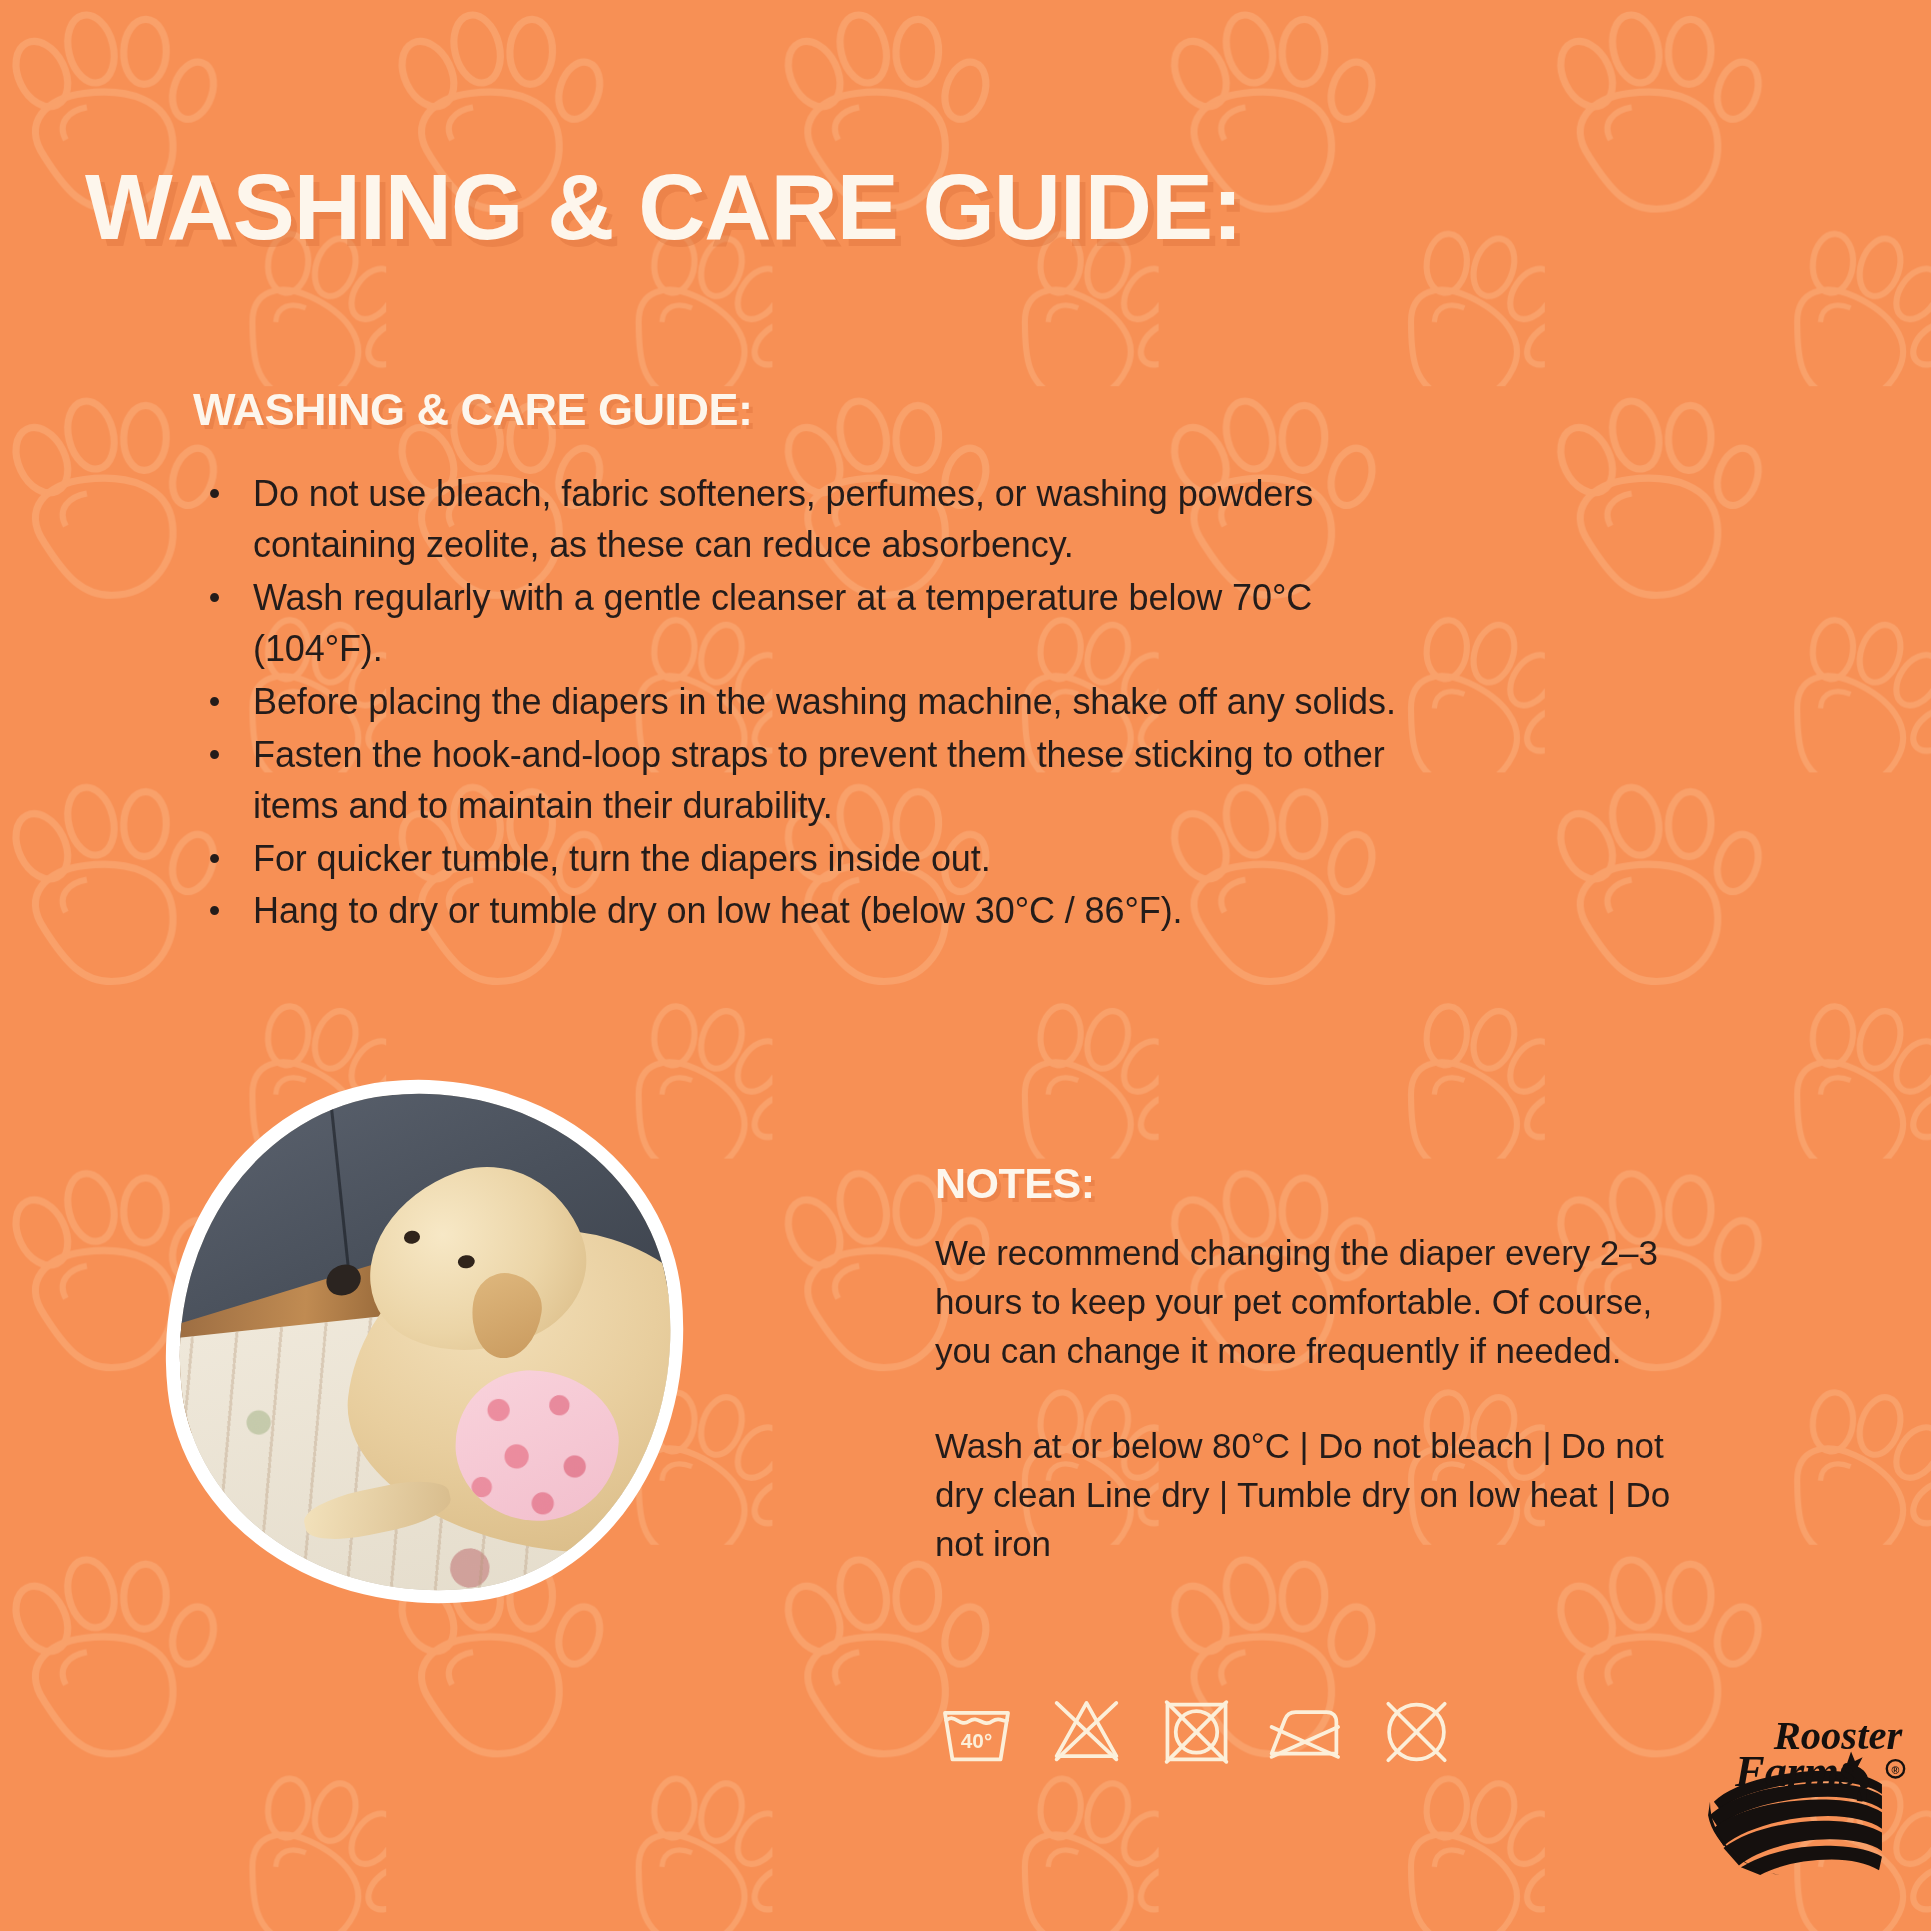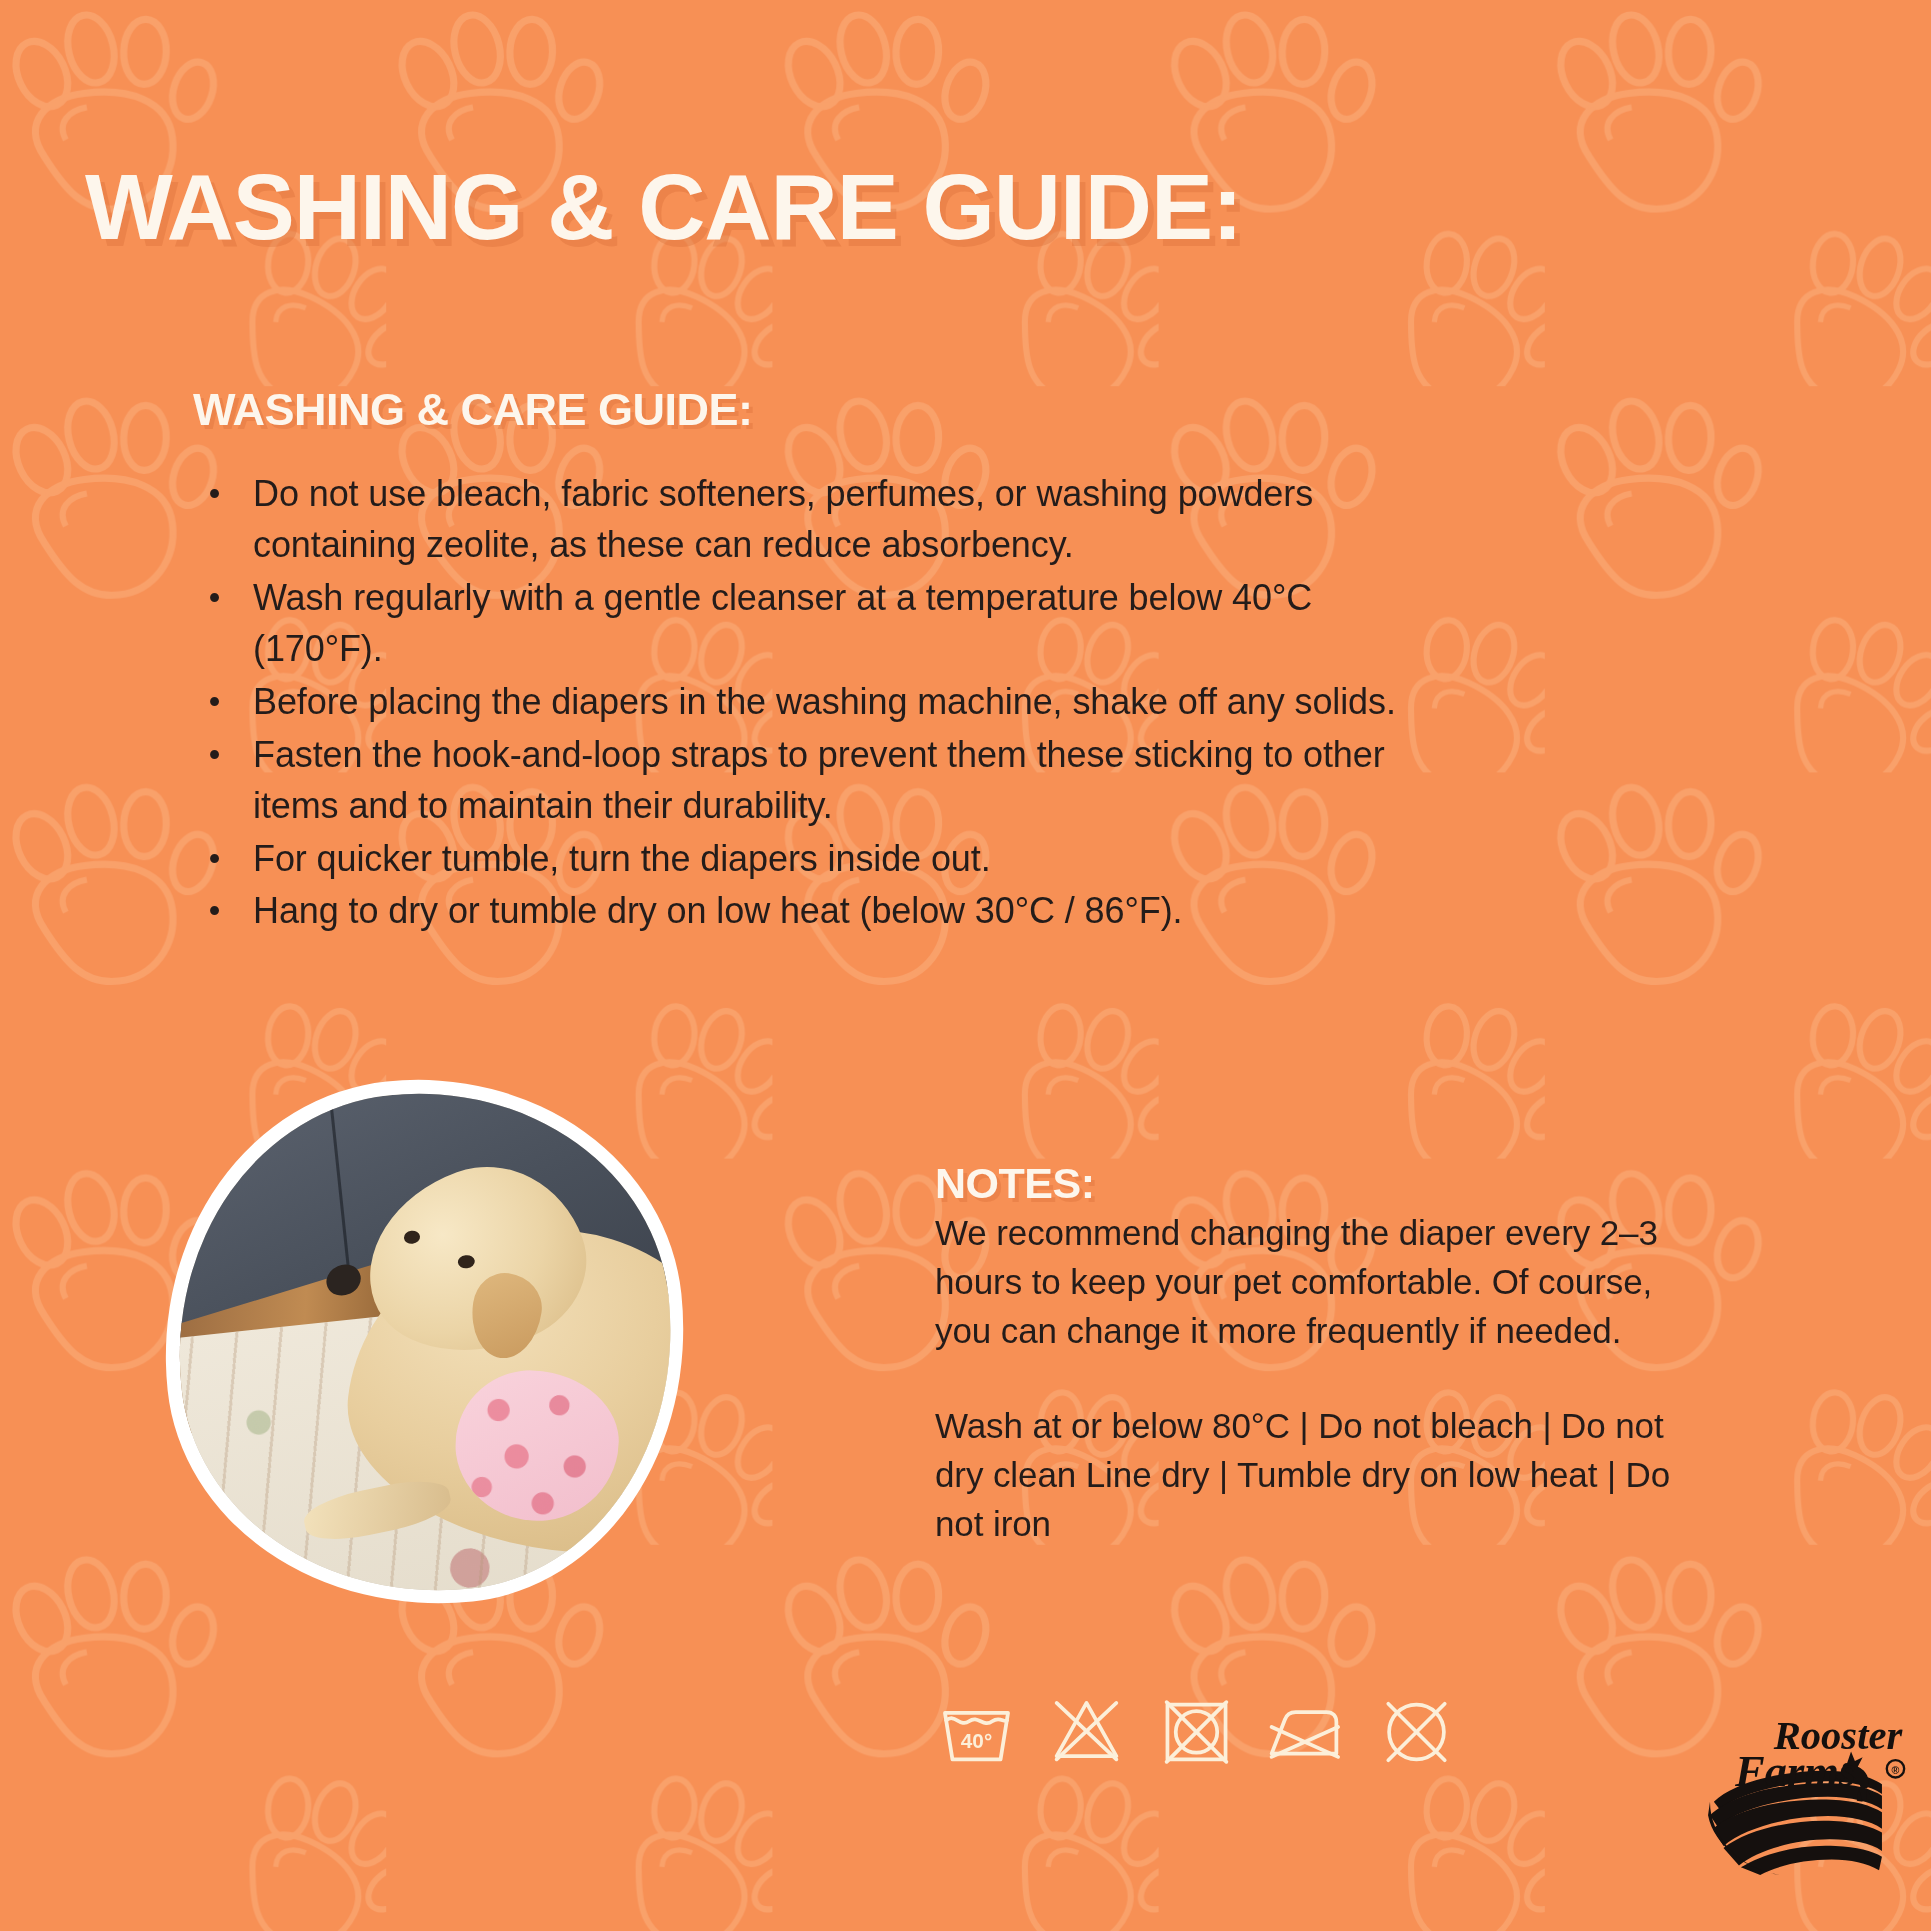--- a/index.html
+++ b/index.html
@@ -178,21 +178,21 @@
     position:absolute;
     left:935px; top:1159px;
     width:763px;
   }
   .notes-title {
     font-size:43px;
     font-weight:700;
     letter-spacing:-0.5px;
     color:#FDF6EC;
     text-shadow:3.9px 3.9px 0 rgba(214,110,55,0.35);
-    margin-bottom:0;
+    margin-bottom:20px;
   }
   .notes-para {
     font-size:35px;
     line-height:49px;
     color:#241C1A;
     letter-spacing:-0.1px;
   }
   .notes-gap { height:46px; }
 
   
@@ -241,21 +241,21 @@
 
   <div class="sub-title">WASHING &amp; CARE GUIDE:</div>
 
   <div id="bullet-list">
     <div class="bullet-row">
       <span class="bullet-dot">•</span>
       <span class="bullet-text">Do not use bleach, fabric softeners, perfumes, or washing powders containing zeolite, as these can reduce absorbency.</span>
     </div>
     <div class="bullet-row">
       <span class="bullet-dot">•</span>
-      <span class="bullet-text">Wash regularly with a gentle cleanser at a temperature below 40°C (170°F).</span>
+      <span class="bullet-text">Wash regularly with a gentle cleanser at a temperature below 70°C (104°F).</span>
     </div>
     <div class="bullet-row">
       <span class="bullet-dot">•</span>
       <span class="bullet-text">Before placing the diapers in the washing machine, shake off any solids.</span>
     </div>
     <div class="bullet-row">
       <span class="bullet-dot">•</span>
       <span class="bullet-text">Fasten the hook-and-loop straps to prevent them these sticking to other items and to maintain their durability.</span>
     </div>
     <div class="bullet-row">

